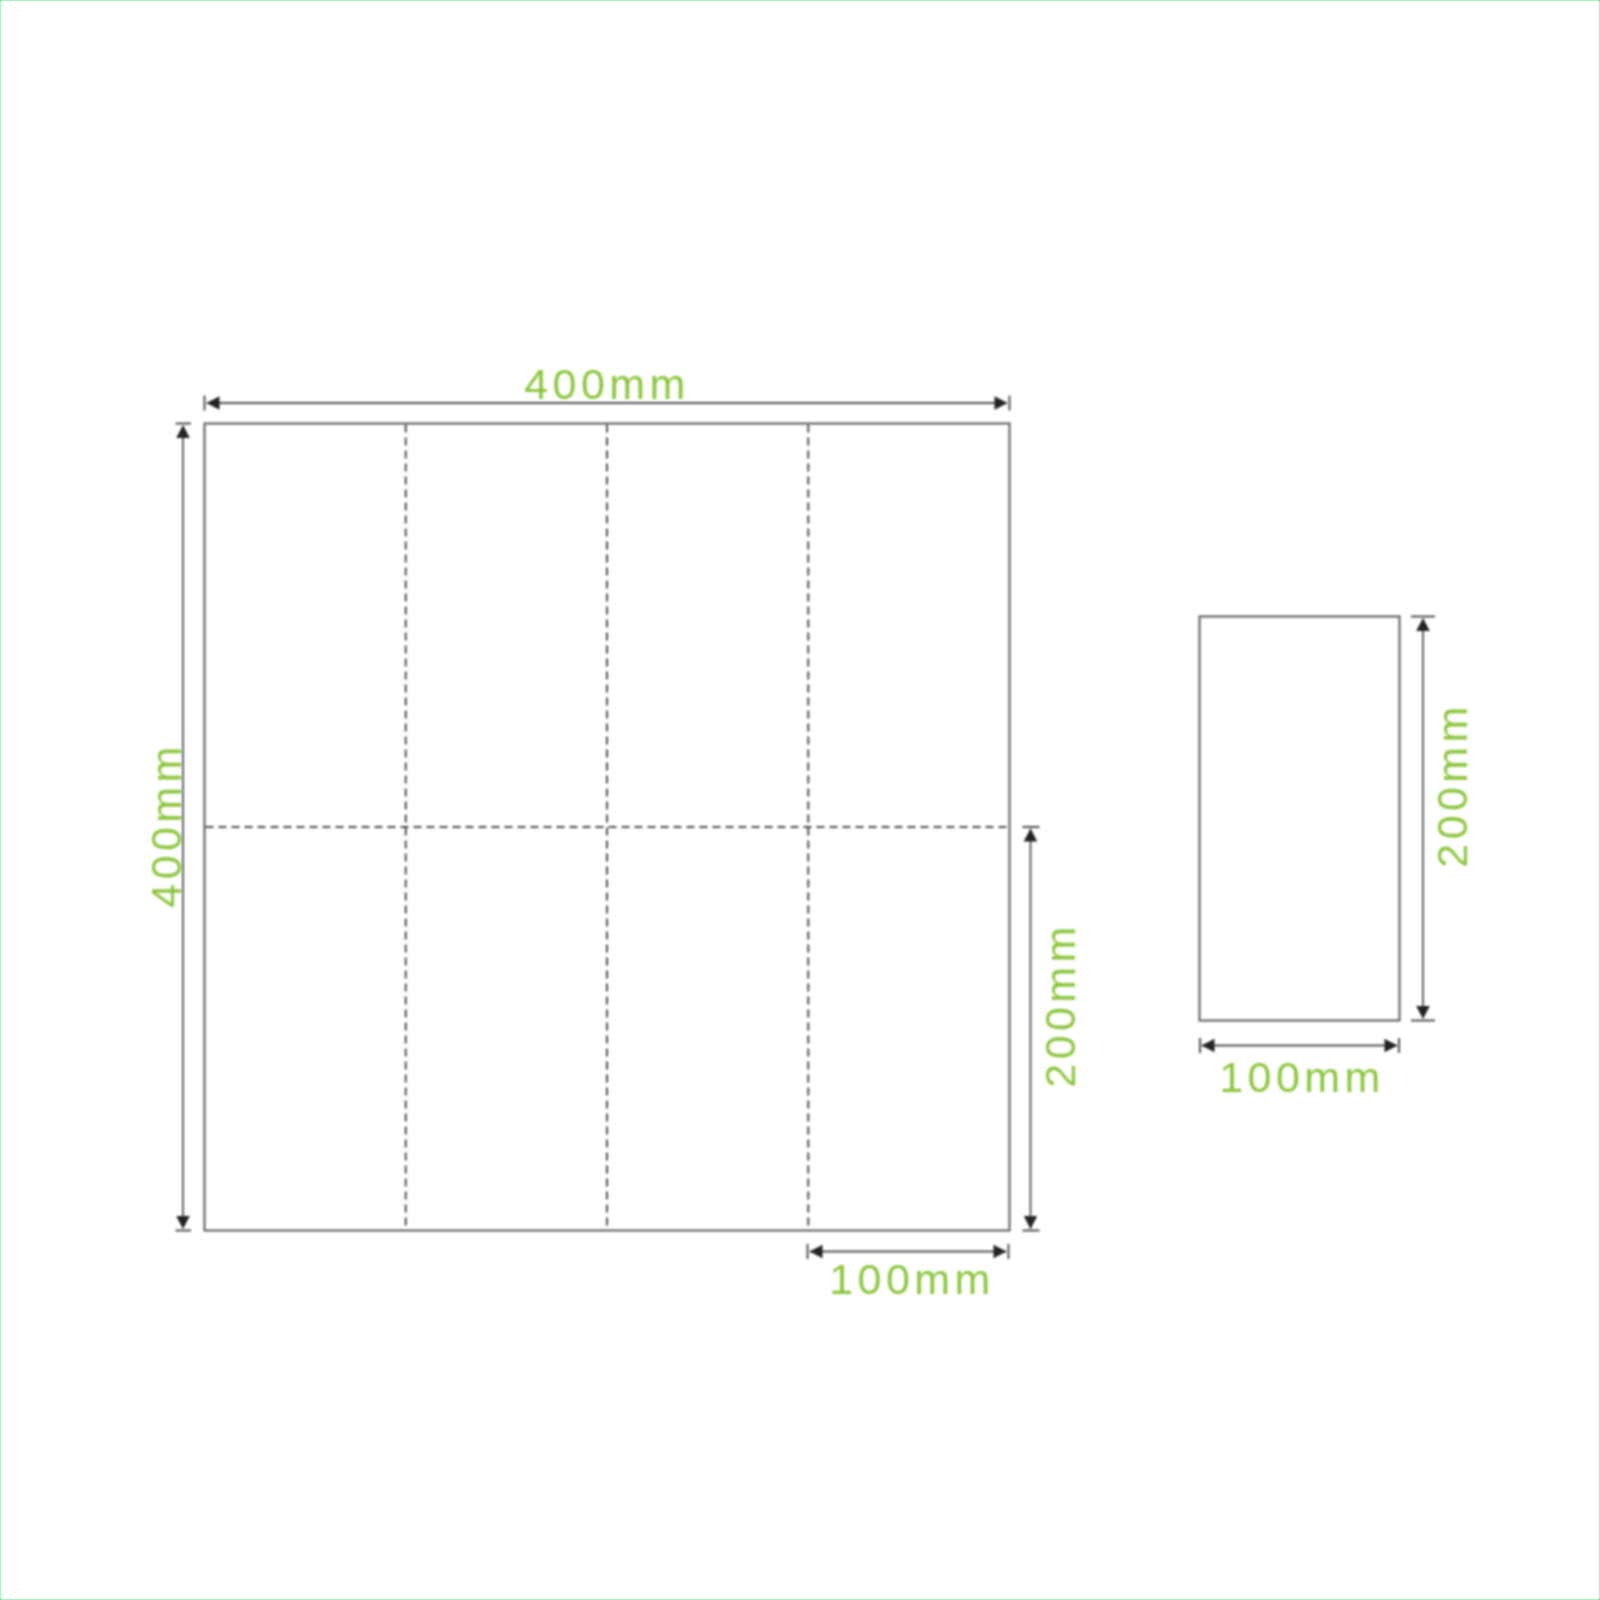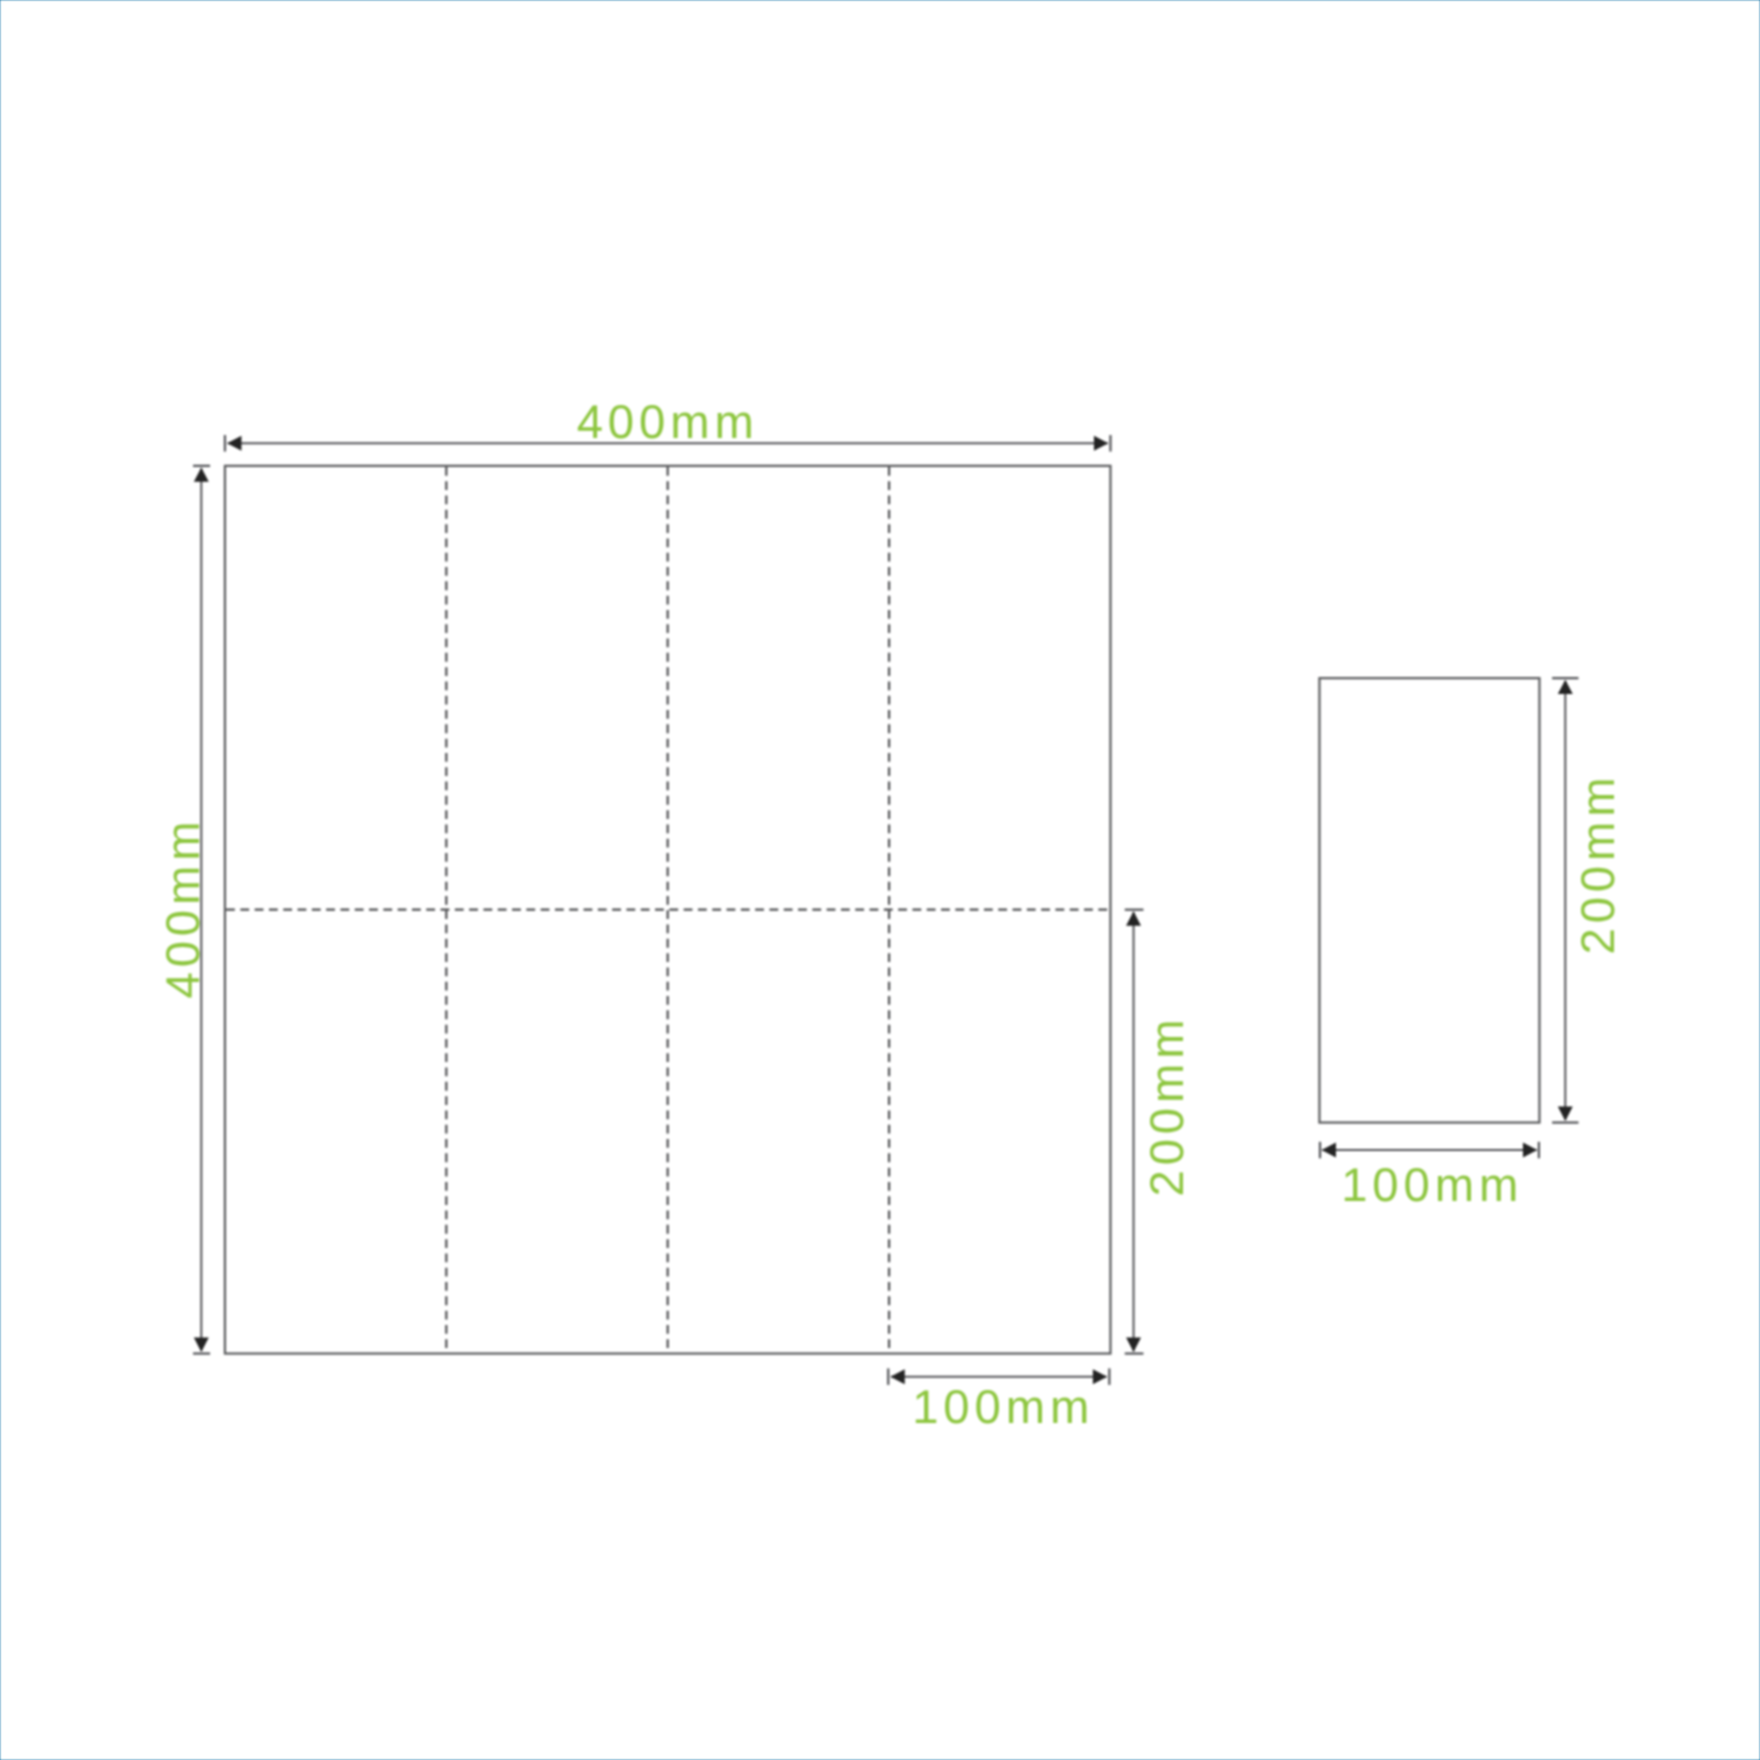--- a/index.html
+++ b/index.html
@@ -1,16 +1,16 @@
 <!DOCTYPE html>
 <html><head>
 <meta charset="utf-8">
 <style>
   html,body{margin:0;padding:0;background:#ffffff;}
-  .wrap{width:1600px;height:1600px;background:#0369a1;}
+  .wrap{width:1600px;height:1600px;background:#22c55e;}
   svg{filter:blur(0.8px);}
   text{font-family:"Liberation Sans",sans-serif;font-size:43px;letter-spacing:4.4px;fill:#8dc63f;}
 </style>
 </head>
 <body>
 <div class="wrap">
 <svg width="1600" height="1600" viewBox="0 0 1600 1600" xmlns="http://www.w3.org/2000/svg">
 
   <rect x="0" y="0" width="1600" height="1600" fill="#ffffff"></rect>
 

